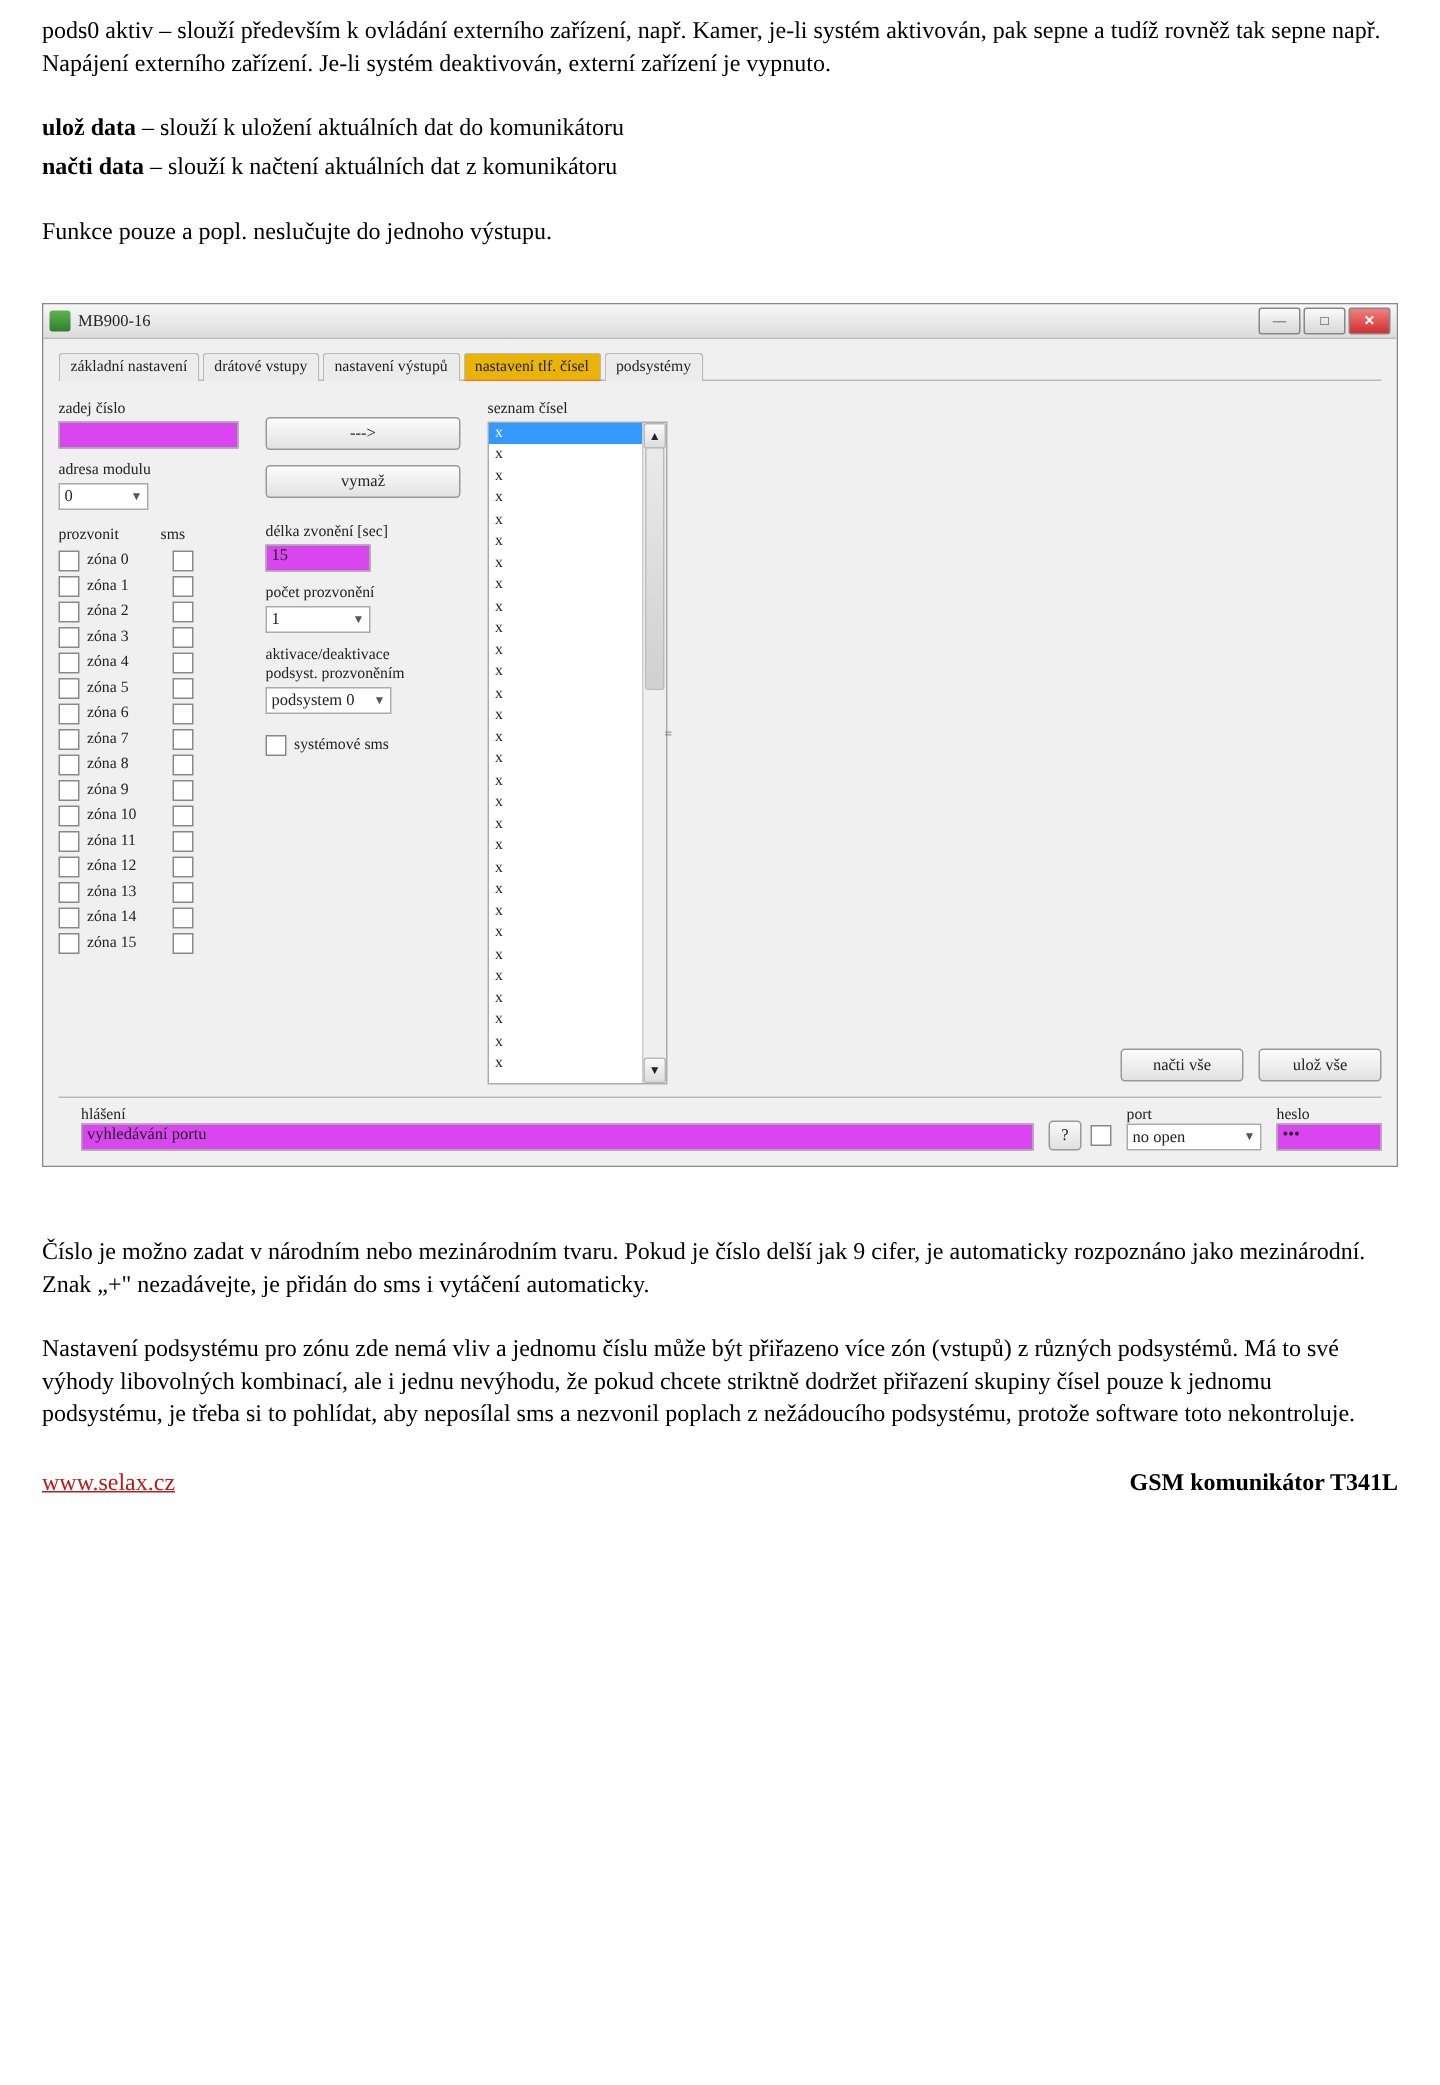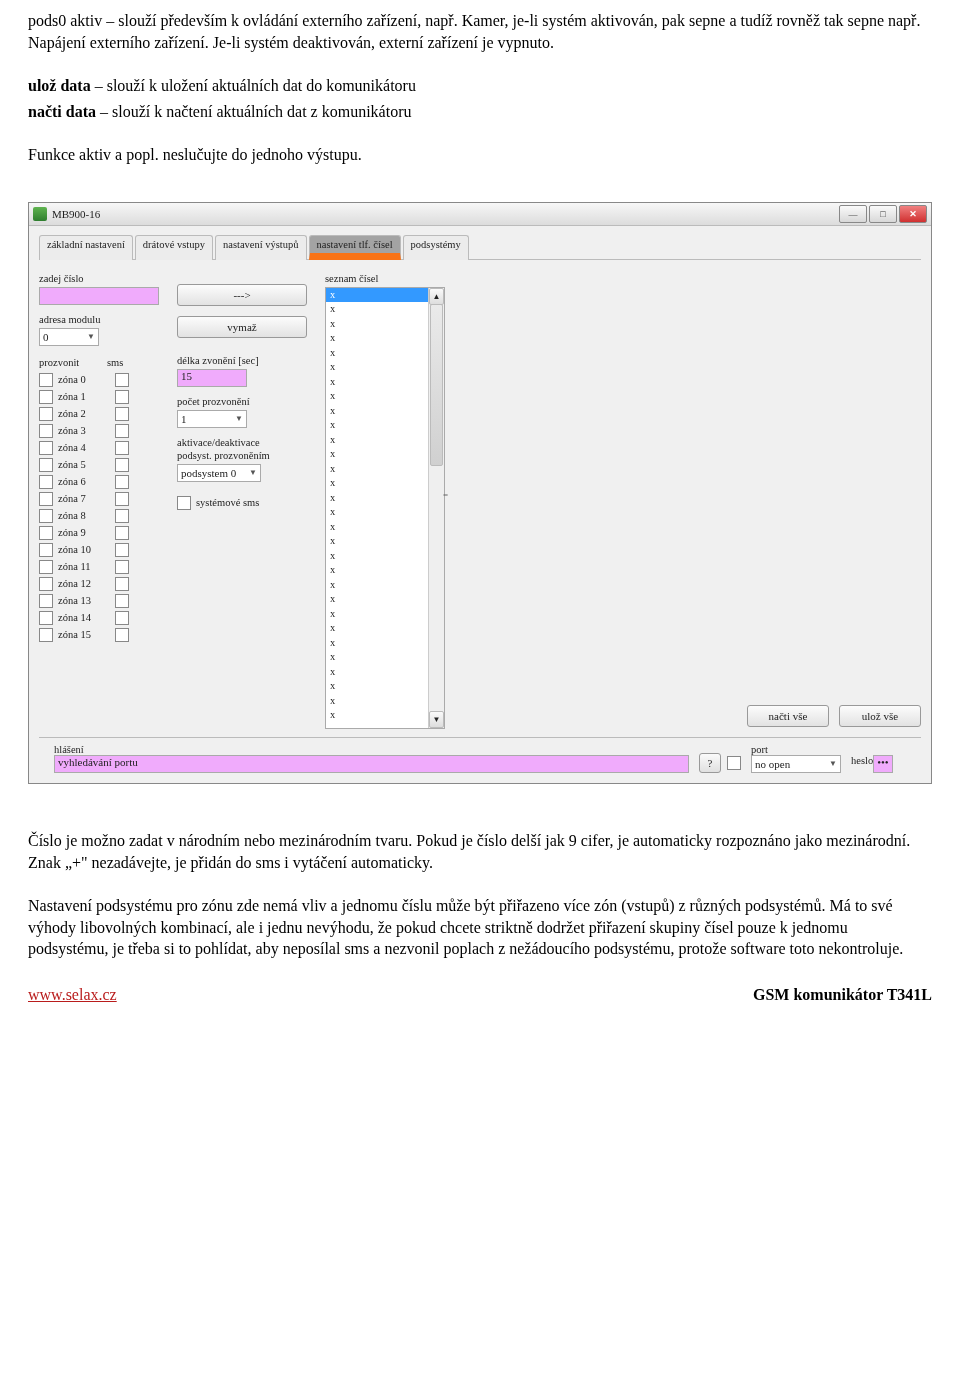--- a/index.html
+++ b/index.html
@@ -20,65 +20,65 @@
   .winbtns { display:flex; gap:2px; }
   .winbtn { width:26px; height:16px; border:1px solid #888; border-radius:2px; background:linear-gradient(#fafafa,#d8d8d8); position:relative; }
   .winbtn.close { background:linear-gradient(#f08080,#d03030); }
   .winbtn span { position:absolute; top:50%; left:50%; transform:translate(-50%,-50%); font-size:9px; line-height:1; color:#333; }
   .winbtn.close span { color:#fff; font-weight:bold; }
 
   .client { padding:8px 10px 10px 10px; background:#f0f0f0; }
 
   .tabs { display:flex; gap:2px; border-bottom:1px solid #bbb; }
   .tab { padding:3px 7px; border:1px solid #bbb; border-bottom:none; border-radius:3px 3px 0 0; background:#ececec; font-size:10.5px; position:relative; top:1px; }
-  .tab.active { background:#a3a3a3; border-bottom:7px solid #f97316; }
+  .tab.active { background:#eab308; border-bottom:1px solid #f97316; }
 
   .body { display:flex; gap:18px; padding-top:10px; }
   .col { display:flex; flex-direction:column; font-size:10.5px; }
   .col-left { width:120px; }
   .col-mid { width:130px; }
   .col-list { width:120px; }
 
   .lbl { font-size:10.5px; margin:3px 0 3px 0; }
-  .tin { border:1px solid #aaa; background:#f0abfc; height:18px; padding:0 3px; box-sizing:border-box; font-size:11px; }
+  .tin { border:1px solid #aaa; background:#d946ef; height:18px; padding:0 3px; box-sizing:border-box; font-size:11px; }
   .sel { border:1px solid #aaa; background:#fff; height:18px; padding:0 3px; box-sizing:border-box; font-size:11px; display:flex; align-items:center; justify-content:space-between; }
   .sel .car { font-size:8px; color:#555; }
   .btn { border:1px solid #999; background:linear-gradient(#fcfcfc,#e2e2e2); border-radius:3px; height:20px; padding:0 10px; font-size:11px; display:inline-flex; align-items:center; justify-content:center; min-width:60px; }
 
   .zone-row { display:flex; align-items:center; gap:5px; margin:1px 0; height:16px; }
   .chk { width:12px; height:12px; border:1px solid #888; background:#fff; }
   .zone-label { width:52px; }
 
   .listwrap { position:relative; }
   .listbox { border:1px solid #aaa; background:#fff; height:440px; overflow:hidden; position:relative; }
   .list-item { height:14.5px; padding:0 4px; font-size:10.5px; line-height:14.5px; }
   .list-item.sel-row { background:#3399ff; color:#fff; }
   .scrollbar { position:absolute; right:1px; top:1px; bottom:1px; width:15px; background:#efefef; display:flex; flex-direction:column; justify-content:space-between; border-left:1px solid #ccc; }
   .scr-btn { height:15px; background:linear-gradient(#fafafa,#ddd); border:1px solid #bbb; border-radius:2px; font-size:8px; display:flex; align-items:center; justify-content:center; }
   .thumb { position:absolute; left:1px; right:1px; top:16px; height:160px; background:linear-gradient(#eaeaea,#d0d0d0); border:1px solid #bbb; border-radius:2px; }
   .mid-marker { position:absolute; right:-3px; top:46%; font-size:9px; color:#666; }
 
   .bottom-btns { align-self:flex-end; display:flex; gap:10px; margin-top:auto; padding-bottom:2px; }
 
   .status-sep { height:1px; background:#bbb; margin:8px 0 6px 0; }
-  .status { display:flex; align-items:flex-end; gap:10px;padding-left:15px; }
+  .status { display:flex; align-items:flex-start; gap:10px;padding-left:15px; }
   .status .lbl { margin:0; }
   .qbtn { width:20px; height:18px; border:1px solid #999; background:linear-gradient(#fafafa,#e0e0e0); border-radius:3px; display:flex; align-items:center; justify-content:center; font-size:11px; }
 </style>
 </head>
 <body>
 
 <div class="page">
 
   <p>pods0 aktiv – slouží především k ovládání externího zařízení, např. Kamer, je-li systém aktivován, pak sepne a tudíž rovněž tak sepne např. Napájení externího zařízení. Je-li systém deaktivován, externí zařízení je vypnuto.</p>
   <div class="sp"></div>
   <p><b>ulož data</b><span> – slouží k uložení aktuálních dat do komunikátoru</span></p>
   <p><b>načti data</b><span> – slouží k načtení aktuálních dat z komunikátoru</span></p>
   <div class="sp"></div>
-  <p>Funkce aktiv a popl. neslučujte do jednoho výstupu.</p>
+  <p>Funkce pouze a popl. neslučujte do jednoho výstupu.</p>
   <div class="sp2"></div>
 
   <div class="win">
     <div class="titlebar">
       <div class="tb-left">
         <div class="app-icon"></div>
         <div class="tb-title">MB900-16</div>
       </div>
       <div class="winbtns">
         <div class="winbtn">
@@ -292,21 +292,21 @@
           <div class="qbtn">?</div>
           <div class="chk"></div>
         </div>
         <div style="display:flex; flex-direction:column; width:90px;">
           <div class="lbl">port</div>
           <div class="sel">
             <span>no open</span>
               <span class="car">▼</span>
           </div>
         </div>
-        <div style="display:flex; flex-direction:row; width:70px;">
+        <div style="display:flex; flex-direction:column; width:70px;">
           <div class="lbl">heslo</div>
           <div class="tin">•••</div>
         </div>
       </div>
     </div>
   </div>
 
   <div class="sp2"></div>
   <div class="sp"></div>
   <p>Číslo je možno zadat v národním nebo mezinárodním tvaru. Pokud je číslo delší jak 9 cifer, je automaticky rozpoznáno jako mezinárodní. Znak „+" nezadávejte, je přidán do sms i vytáčení automaticky.</p>

